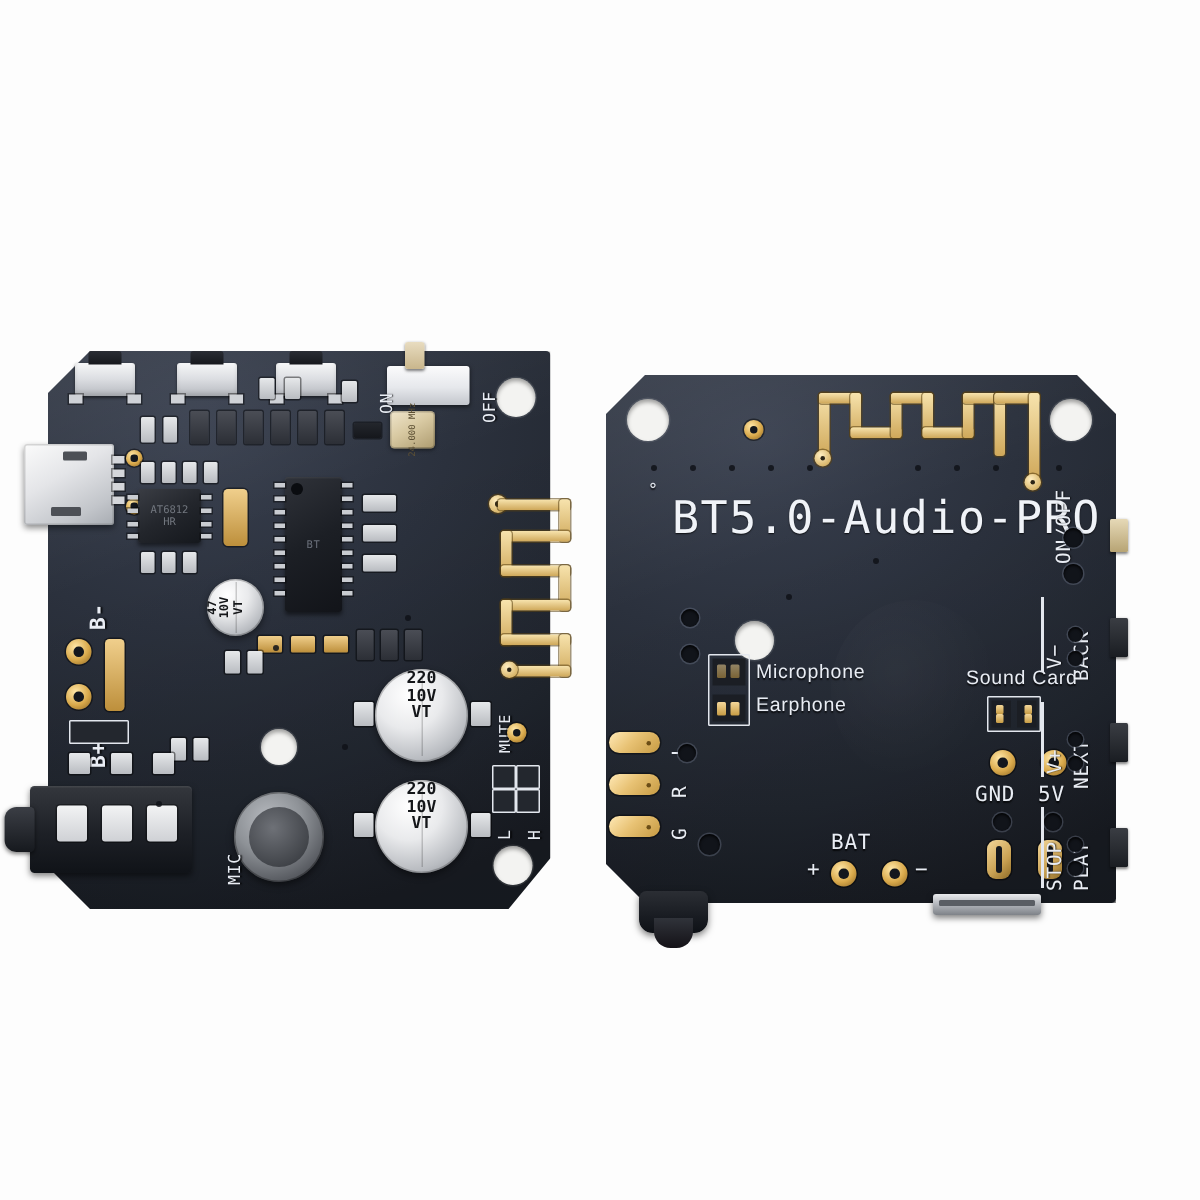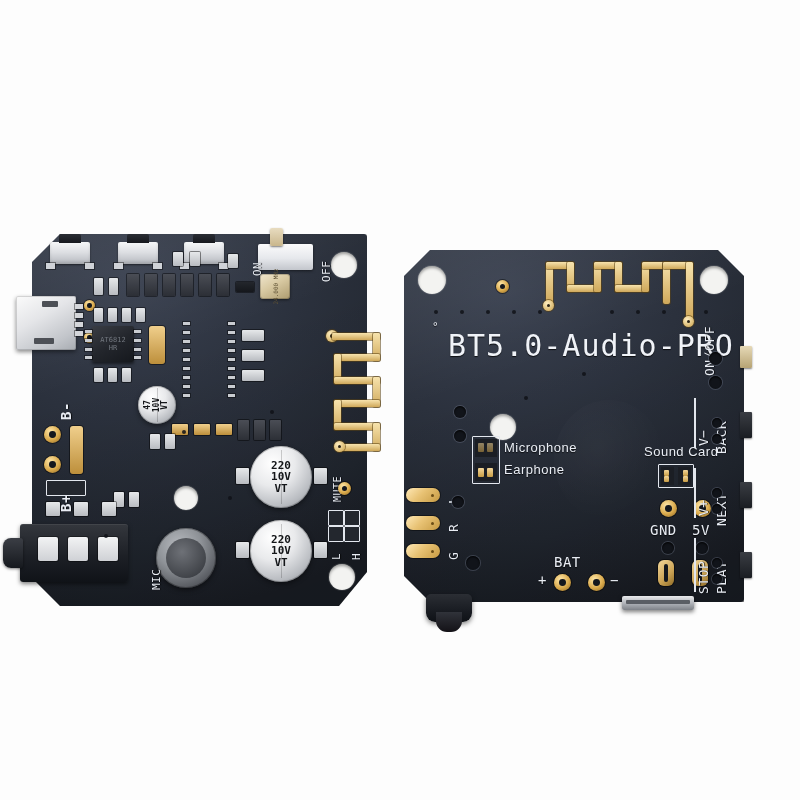--- a/index.html
+++ b/index.html
@@ -119,21 +119,21 @@
     background:linear-gradient(160deg,#b9bcc2 0%,#8e9299 40%,#5f636a 100%);
     box-shadow:0 2px 5px rgba(0,0,0,.5), inset 0 0 0 1px rgba(0,0,0,.25);}
   .inductor .core{position:absolute;inset:14%;border-radius:3px;
     background:linear-gradient(160deg,#a7abb2,#6c7077);box-shadow:inset 0 0 8px rgba(0,0,0,.4);}
   .inductor .txt{position:absolute;inset:0;display:flex;align-items:center;justify-content:center;
     color:#33363c;font-size:11px;font-weight:bold;font-family:"DejaVu Sans Mono",monospace;letter-spacing:1px;}
 
   .ecap{position:absolute;border-radius:50%;
     background:radial-gradient(circle at 36% 28%, #ffffff 0%, #e9eaec 38%, #b9bcc1 72%, #7d8086 100%);
     box-shadow:0 2px 5px rgba(0,0,0,.45), inset 0 0 0 1px rgba(0,0,0,.22);}
-  .ecap .lbl{position:absolute;inset:0;display:flex;flex-direction:column;align-items:center;justify-content:center;
+  .ecap .lbl{position:absolute;inset:0;display:flex;flex-direction:column;align-items:center;
     font-family:"DejaVu Sans Mono",monospace;color:#141619;font-weight:bold;line-height:1.05;}
   .ecap .vane{position:absolute;left:50%;top:6%;bottom:6%;width:1px;background:rgba(0,0,0,.18);}
 
   .mic{position:absolute;border-radius:50%;
     background:radial-gradient(circle at 38% 30%, #b7babf 0%, #8e9297 40%, #53565c 78%, #313439 100%);
     box-shadow:0 2px 5px rgba(0,0,0,.5), inset 0 0 0 1px rgba(0,0,0,.3);}
   .mic .in{position:absolute;inset:16%;border-radius:50%;background:radial-gradient(circle at 40% 35%,#6e7177,#303338);}
 
   
   .ant-seg{position:absolute;background:linear-gradient(180deg,#f7e3ad,#cfa85a);
@@ -261,20 +261,24 @@
       <div class="smd" style="left:76px;top:74px;width:9px;height:14px;"></div>
       <div class="smd" style="left:90px;top:74px;width:9px;height:14px;"></div>
       <div class="smd" style="left:104px;top:74px;width:9px;height:14px;"></div>
       <div class="smd" style="left:62px;top:134px;width:9px;height:14px;"></div>
       <div class="smd" style="left:76px;top:134px;width:9px;height:14px;"></div>
       <div class="smd" style="left:90px;top:134px;width:9px;height:14px;"></div>
     </div>
 
     <div class="smd gold" style="left:117px;top:92px;width:16px;height:38px;border-radius:3px;"></div>
 
+    <div class="ic" style="left:158px;top:84px;width:38px;height:90px;">
+      <div class="notch"></div>
+      <div class="mark">BT</div>
+    </div>
     <div class="legsL" style="left:151px;top:86px;height:86px;">
       <i style="top:2px;"></i>
         <i style="top:11px;"></i>
         <i style="top:20px;"></i>
         <i style="top:29px;"></i>
       <i style="top:38px;"></i>
         <i style="top:47px;"></i>
         <i style="top:56px;"></i>
         <i style="top:65px;"></i>
         <i style="top:74px;"></i>

